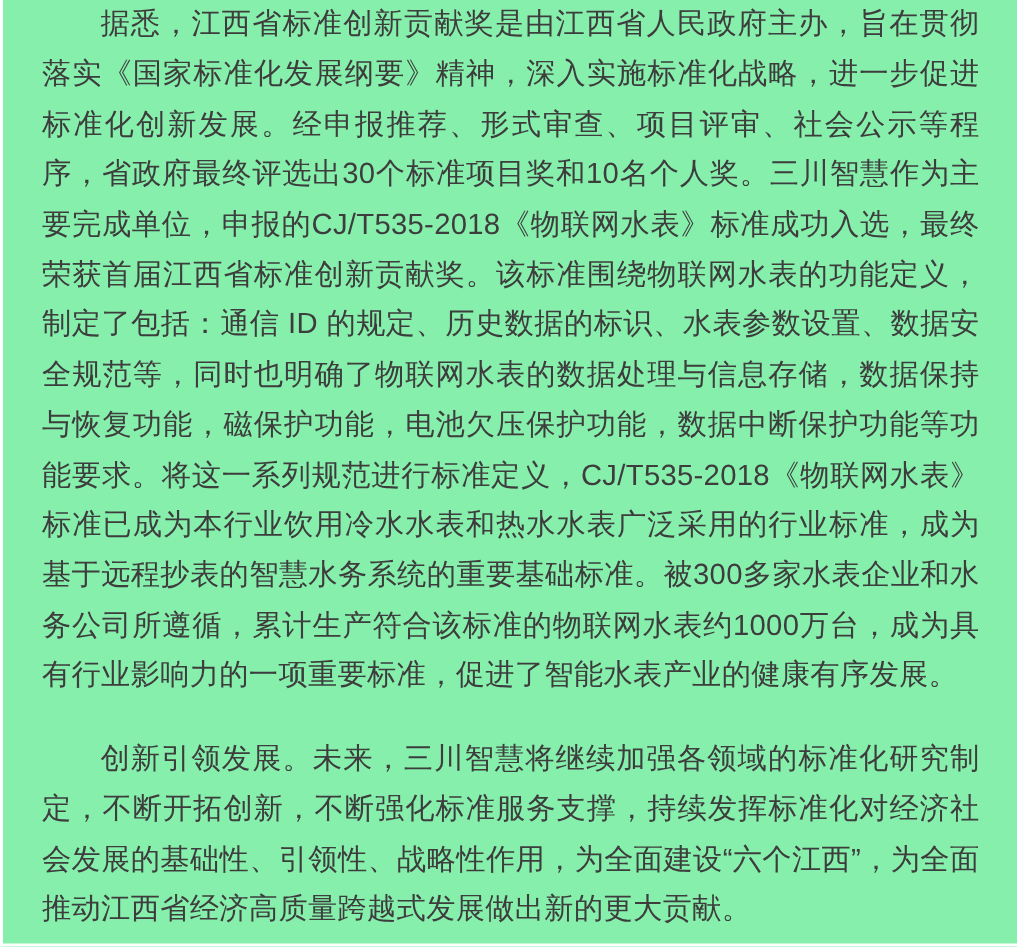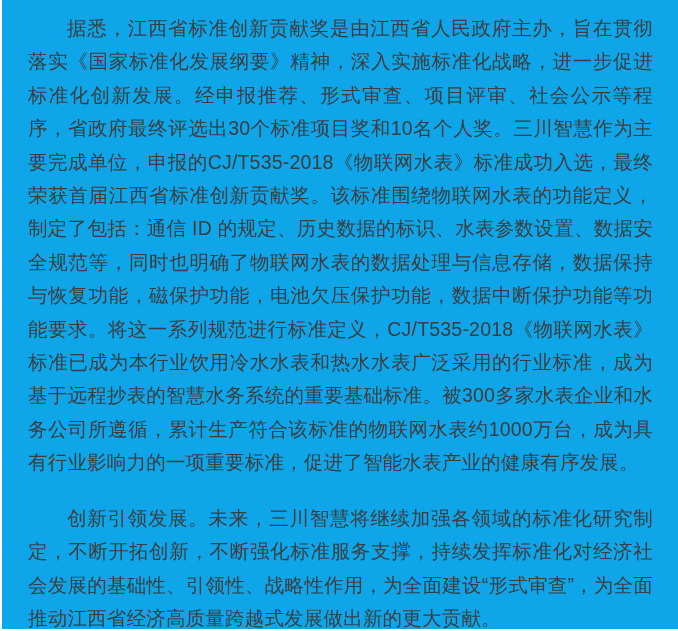--- a/index.html
+++ b/index.html
@@ -10,24 +10,24 @@
     width: 678px;
     height: 631px;
     background: #ffffff;
     font-family: "Liberation Sans", sans-serif;
     overflow: hidden;
   }
   .page {
     box-sizing: border-box;
     width: 678px;
     height: 631px;
-    background: #0ea5e9;
+    background: #86efac;
     border-left: 2px solid #ffffff;
     border-bottom: 2px solid #ffffff;
-    padding: 12px 25px 0 26px;
+    padding: 0 25px 0 26px;
   }
   .article {
     width: 100%;
   }
   .article p {
     margin: 0;
     font-size: 19.5px;
     line-height: 33.4px;
     color: #3d3d3d;
     text-align: justify;
@@ -39,15 +39,15 @@
   .article p + p {
     margin-top: 22px;
   }
 </style>
 </head>
 <body>
 
 <div class="page">
   <div class="article">
     <p>据悉，江西省标准创新贡献奖是由江西省人民政府主办，旨在贯彻落实《国家标准化发展纲要》精神，深入实施标准化战略，进一步促进标准化创新发展。经申报推荐、形式审查、项目评审、社会公示等程序，省政府最终评选出30个标准项目奖和10名个人奖。三川智慧作为主要完成单位，申报的CJ/T535-2018《物联网水表》标准成功入选，最终荣获首届江西省标准创新贡献奖。该标准围绕物联网水表的功能定义，制定了包括：通信 ID 的规定、历史数据的标识、水表参数设置、数据安全规范等，同时也明确了物联网水表的数据处理与信息存储，数据保持与恢复功能，磁保护功能，电池欠压保护功能，数据中断保护功能等功能要求。将这一系列规范进行标准定义，CJ/T535-2018《物联网水表》标准已成为本行业饮用冷水水表和热水水表广泛采用的行业标准，成为基于远程抄表的智慧水务系统的重要基础标准。被300多家水表企业和水务公司所遵循，累计生产符合该标准的物联网水表约1000万台，成为具有行业影响力的一项重要标准，促进了智能水表产业的健康有序发展。</p>
-    <p>创新引领发展。未来，三川智慧将继续加强各领域的标准化研究制定，不断开拓创新，不断强化标准服务支撑，持续发挥标准化对经济社会发展的基础性、引领性、战略性作用，为全面建设“形式审查”，为全面推动江西省经济高质量跨越式发展做出新的更大贡献。</p>
+    <p>创新引领发展。未来，三川智慧将继续加强各领域的标准化研究制定，不断开拓创新，不断强化标准服务支撑，持续发挥标准化对经济社会发展的基础性、引领性、战略性作用，为全面建设“六个江西”，为全面推动江西省经济高质量跨越式发展做出新的更大贡献。</p>
   </div>
 </div>
 
 </body></html>

